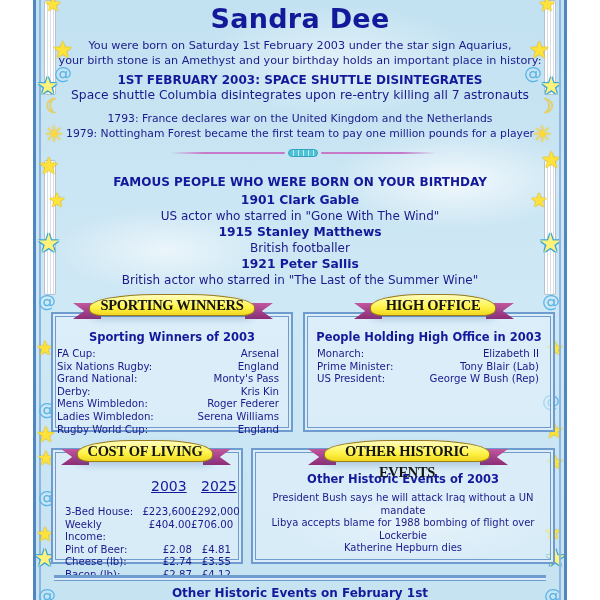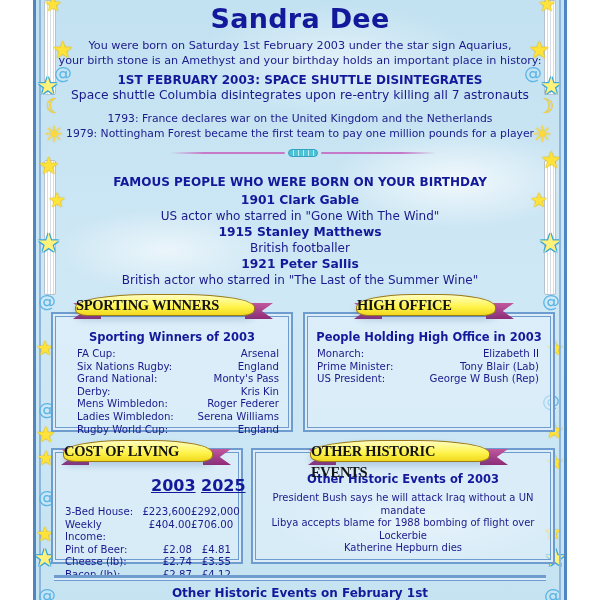--- a/index.html
+++ b/index.html
@@ -65,30 +65,30 @@
   .box-title { position: absolute; left: 0; right: 0; font-size: 11.5px; font-weight: bold; color: #13199a; text-align: center; }
   .kv { position: absolute; font-size: 10.2px; line-height: 12.6px; color: #1a1a8c; }
   .kv .row { display: flex; justify-content: space-between; }
   .kv .row span:last-child { text-align: right; }
 
   .banner { position: absolute; height: 26px; }
   .banner .tail { position: absolute; top: 9px; width: 28px; height: 16px; background: linear-gradient(#c1589e, #8e2c76); }
   .banner .tail.l { left: 0; clip-path: polygon(0 0, 100% 0, 100% 100%, 0 100%, 40% 50%); }
   .banner .tail.r { right: 0; clip-path: polygon(0 0, 100% 0, 60% 50%, 100% 100%, 0 100%); }
   .banner .ribbon {
-    position: absolute; left: 2px; right: 18px; top: 0; height: 22px;
+    position: absolute; left: 16px; right: 18px; top: 0; height: 22px;
     background: linear-gradient(#fffec0, #fff34a 60%, #f1d81e);
     border: 1px solid #9a7a1a; border-radius: 40% 40% 12px 12px / 60% 60% 30% 30%;
     font-family: "Liberation Serif", "DejaVu Serif", serif; font-weight: bold; font-size: 14.5px;
-    color: #141414; text-align: left; line-height: 21px; letter-spacing: -0.3px;
+    color: #141414; text-align: center; line-height: 21px; letter-spacing: -0.3px;
     box-shadow: 0 4px 6px rgba(60,100,160,0.25);
   }
 
   .col-living { position: absolute; font-size: 10.2px; color: #1a1a8c; line-height: 12.6px; }
-  .col-living .hdr { position: absolute; font-size: 16px; font-weight: bold; color: #13199a; text-decoration: underline; }
+  .col-living .hdr { position: absolute; font-size: 14px; font-weight: normal; color: #13199a; text-decoration: underline; }
 
   .hist-list { position: absolute; left: 0; right: 0; font-size: 10px; line-height: 12.6px; color: #1a1a8c; text-align: center; }
 
   .bottom-frame {
     position: absolute; left: 18px; right: 18px; top: 575px; height: 40px;
     border-top: 3px solid #6e9cce; box-shadow: inset 0 2px 0 #dcecf8, inset 0 3px 0 #6e9cce;
   }
   .bottom-title { position: absolute; left: 0; right: 0; top: 586px; font-size: 12px; font-weight: bold; color: #13199a; text-align: center; }
 </style>
 </head>
@@ -161,21 +161,21 @@
     <div class="person-name">1901 Clark Gable</div>
     <div class="person-desc">US actor who starred in "Gone With The Wind"</div>
     <div class="person-name">1915 Stanley Matthews</div>
     <div class="person-desc">British footballer</div>
     <div class="person-name">1921 Peter Sallis</div>
     <div class="person-desc">British actor who starred in "The Last of the Summer Wine"</div>
   </div>
 
   <div class="box" style="left:15px; top:312px; width:242px; height:120px;padding-left:16px;">
     <div class="box-title" style="top:16px;">Sporting Winners of 2003</div>
-    <div class="kv" style="left:24px; right:12px; top:34px;">
+    <div class="kv" style="left:4px; right:12px; top:34px;">
       <div class="row">
           <span>FA Cup:</span>
           <span>Arsenal</span>
         </div>
       <div class="row">
           <span>Six Nations Rugby:</span>
           <span>England</span>
         </div>
       <div class="row">
           <span>Grand National:</span>

